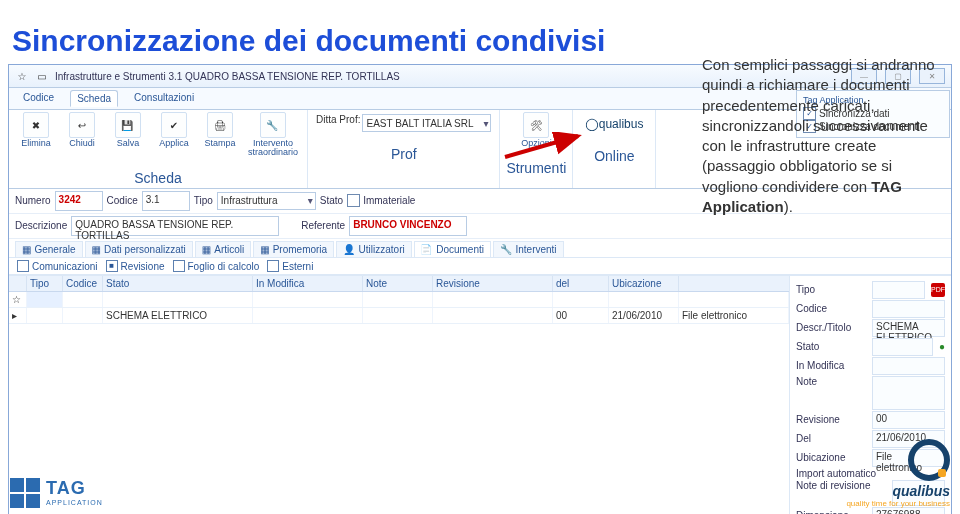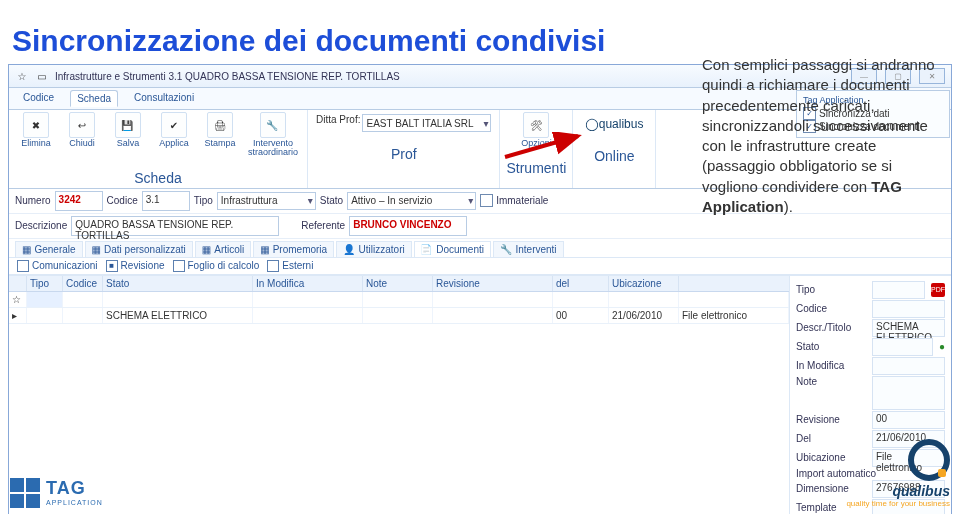--- a/index.html
+++ b/index.html
@@ -25,21 +25,21 @@
   .sel{border:1px solid #b8cce4;background:#fff;padding:0 14px 0 3px;height:16px;display:inline-flex;align-items:center;position:relative}
   .sel::after{content:'▾';position:absolute;right:2px;color:#557}
   .check{display:inline-flex;align-items:center;gap:3px}
   .check .box{width:11px;height:11px;border:1px solid #6e8ab0;display:inline-flex;align-items:center;justify-content:center;font-size:8px;color:#2b5797;background:#fff}
   .sidebox{position:absolute;right:10px;top:90px;border:1px solid #b8cce4;background:#fafdff;width:140px;padding:4px 6px}
   .sidebox .hdr{font-size:9px;color:#2b5797;margin-bottom:2px}
   .tabs2{display:flex;gap:2px;padding:2px 6px 0;border-bottom:1px solid #dce8f6}
   .tabs2 .t{display:inline-flex;align-items:center;gap:3px;padding:2px 6px;border:1px solid #dce8f6;border-bottom:none;background:#f2f7fd;color:#2b5797}
   .tabs2 .t.on{background:#fff}
   .subtabs{display:flex;gap:8px;padding:2px 8px;border-bottom:1px solid #dce8f6;color:#2b5797}
-  .subtabs .st{display:inline-flex;align-items:center;gap:3px}
+  .subtabs .st{display:inline-flex;align-items:flex-end;gap:3px}
   .subtabs .box{width:10px;height:10px;border:1px solid #5c80b0;display:inline-flex;align-items:center;justify-content:center;font-size:8px}
   .gridhdr{display:grid;grid-template-columns:18px 36px 40px 150px 110px 70px 120px 56px 70px 110px;background:#eaf2fc;border-bottom:1px solid #c8d8ee}
   .gridhdr div{padding:2px 3px;border-right:1px solid #d6e3f3;color:#2b5797}
   .gridrow{display:grid;grid-template-columns:18px 36px 40px 150px 110px 70px 120px 56px 70px 110px;border-bottom:1px solid #e9f1fa}
   .gridrow div{padding:2px 3px;border-right:1px solid #eef4fc}
   .gridrow .sel-cell{background:#e6f0ff}
   .main{display:flex;border-top:1px solid #dce8f6}
   .leftpane{flex:1;min-height:160px}
   .rightpane{width:250px;border-left:1px solid #dce8f6;padding:4px 6px}
   .rightpane .row{display:flex;gap:6px;align-items:center;margin:1px 0}
@@ -144,21 +144,20 @@
   </div>
 
   <div class="formline">
     <label>Numero</label>
     <span class="inp small" style="color:#c00;font-weight:700">3242</span>
     <label>Codice</label>
     <span class="inp small">3.1</span>
     <label>Tipo</label>
     <span class="sel" style="width:80px">Infrastruttura</span>
     <label>Stato</label>
-    <span class="sel" style="width:110px">Attivo – In servizio</span>
     <span class="check">
         <span class="box"></span>
         <label>Immateriale</label>
       </span>
   </div>
   <div class="formline">
     <label>Descrizione</label>
     <span class="inp lg">QUADRO BASSA TENSIONE REP. TORTILLAS</span>
     <span style="width:14px"></span>
     <label>Referente</label>
@@ -279,20 +278,24 @@
           <span class="lbl">Del</span>
           <span class="val">21/06/2010</span>
         </div>
       <div class="row">
           <span class="lbl">Ubicazione</span>
           <span class="val">File elettronico</span>
         </div>
       <div class="row">
           <span class="lbl" style="width:90px">Import automatico</span>
         </div>
+      <div class="row" style="align-items:flex-start">
+          <span class="lbl" style="width:90px">Note di revisione</span>
+          <span class="val" style="height:22px"></span>
+        </div>
       <div class="row">
           <span class="lbl">Dimensione</span>
           <span class="val">27676988</span>
         </div>
       <div class="row">
           <span class="lbl">Template</span>
           <span class="val"></span>
         </div>
       <div class="section">˅ <span>Tag Application</span></div>
 

